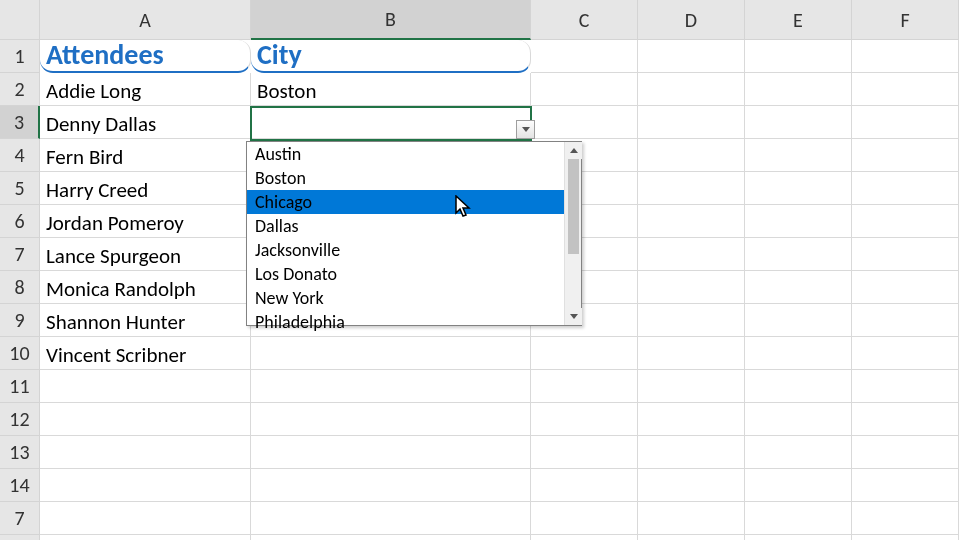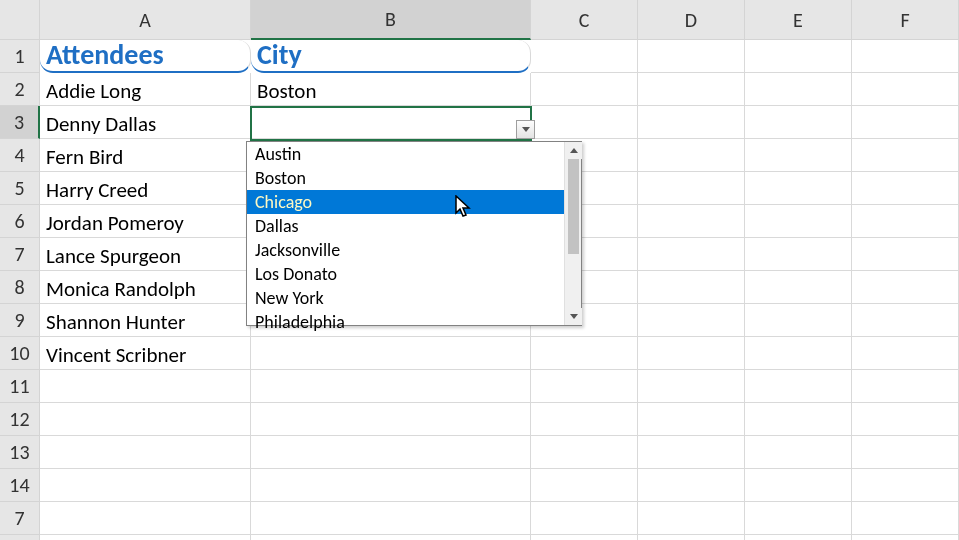--- a/index.html
+++ b/index.html
@@ -102,21 +102,21 @@
     font-size: 18px;
     color: #000;
   }
   .dropdown-item {
     padding: 1px 8px;
     cursor: pointer;
     white-space: nowrap;
   }
   .dropdown-item.highlighted {
     background: #0078d7;
-    color: #fef9c3;
+    color: #000000;
   }
   .scrollbar {
     position: absolute;
     width: 17px;
     background: #f0f0f0;
     border-left: 1px solid #e0e0e0;
   }
   .scroll-arrow {
     position: absolute;
     width: 17px;

